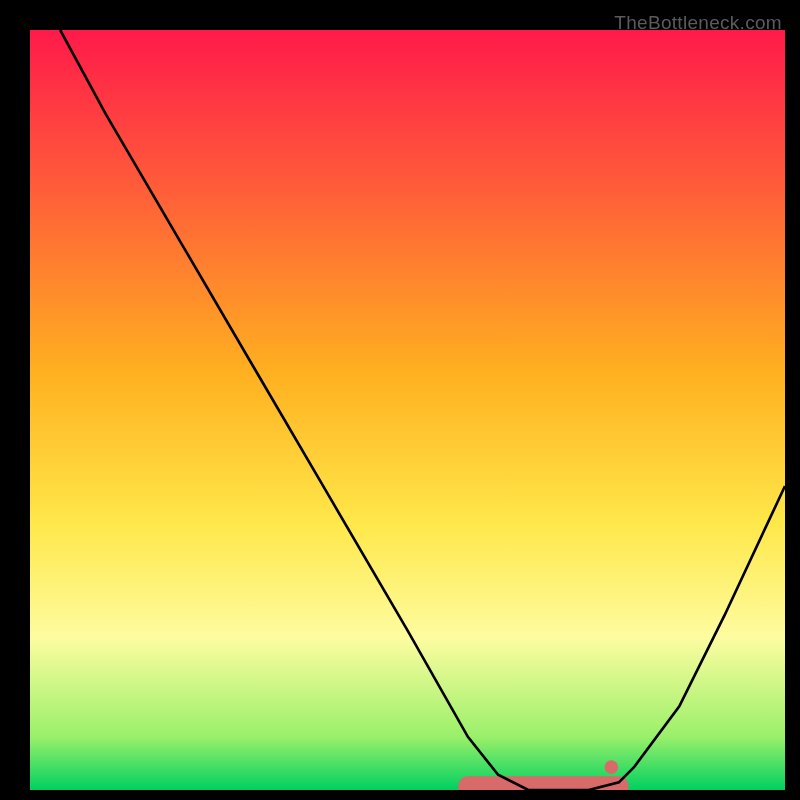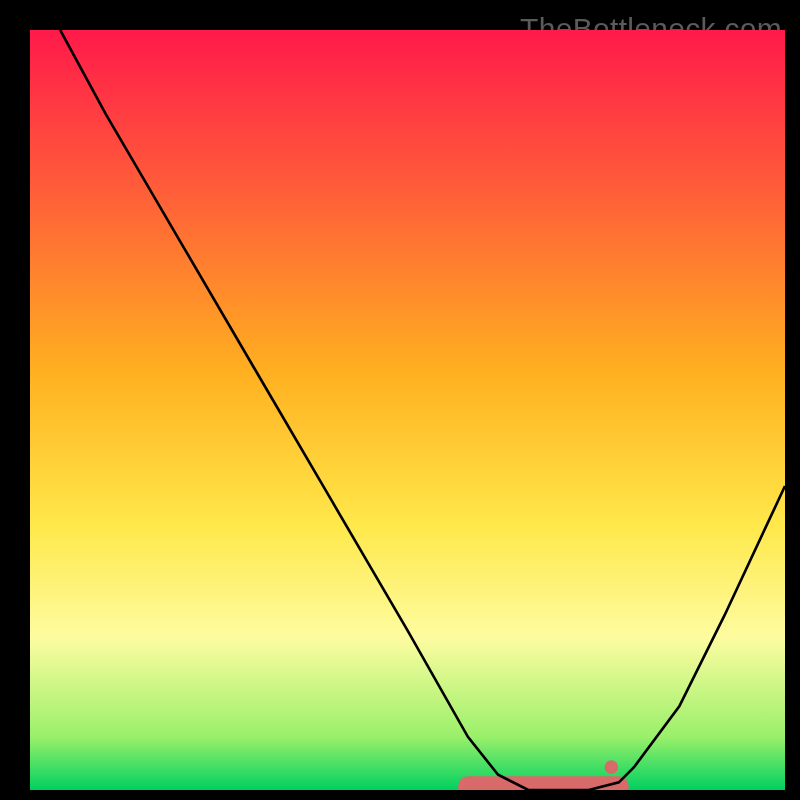--- a/index.html
+++ b/index.html
@@ -9,21 +9,21 @@
     height: 800px;
     background: #000;
     position: relative;
     font-family: Arial, sans-serif;
   }
   .watermark {
     position: absolute;
     top: 12px;
     right: 18px;
     color: #5b5b5b;
-    font-size: 30px;
+    font-size: 19px;
     font-weight: 500;
     letter-spacing: 0.3px;
   }
   .chart {
     position: absolute;
     left: 30px;
     top: 30px;
     width: 755px;
     height: 760px;
   }

